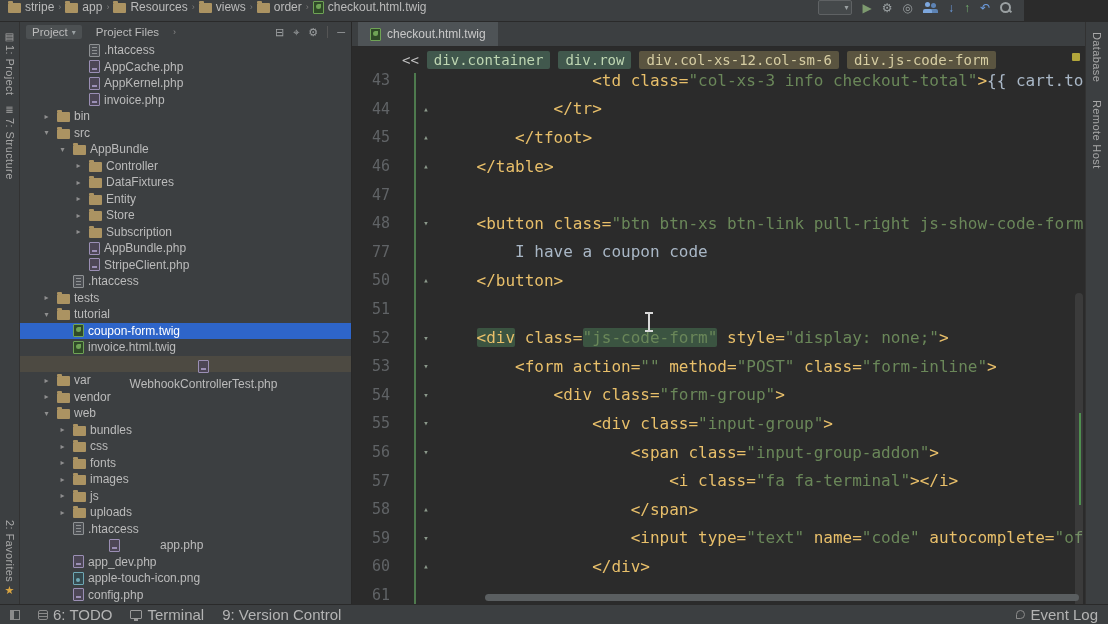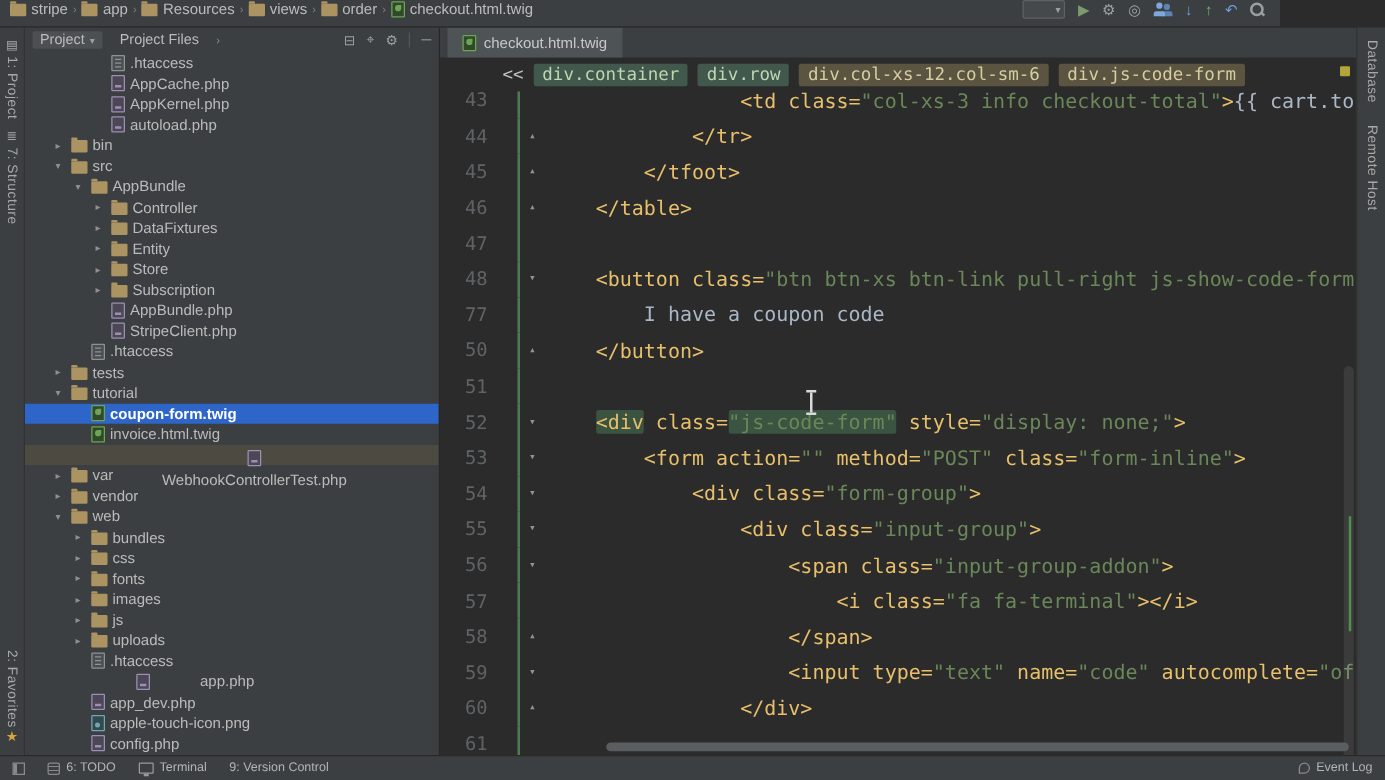--- a/index.html
+++ b/index.html
@@ -87,21 +87,21 @@
   .tk-def{color:#a9b7c6}
   .tk-str-hl{color:#6a8759;background:#3b5441;border-radius:2px}
   .tk-tag-hl{color:#e8bf6a;background:#3b5441;border-radius:2px}
   .vsb{position:absolute;top:0;right:0;width:12px;bottom:0}
   .vsb-handle{position:absolute;left:2px;top:220px;width:8px;height:330px;background:rgba(255,255,255,.08);border-radius:4px}
   .vsb-mark{position:absolute;right:4px;top:340px;width:2px;height:92px;background:#4f8f4f}
   .hsb{position:absolute;left:133px;bottom:3px;width:594px;height:7px;background:#5a5e60;border-radius:4px}
 
   
   .statusbar{position:absolute;left:0;bottom:0;width:1108px;height:20px;background:#3c3f41;
-    border-top:1px solid #2a2a2a;display:flex;align-items:center;padding:0 10px;font-size:10px;color:#b4b4b4;z-index:30}
+    border-top:1px solid #2a2a2a;display:flex;align-items:center;padding:0 10px;font-size:15px;color:#b4b4b4;z-index:30}
   .sb-left{display:flex;align-items:center;gap:18px}
   .sb-right{margin-left:auto;display:flex;align-items:center;gap:6px}
   .sb-item{display:inline-flex;align-items:center;gap:5px;cursor:default}
   .sb-ic{display:inline-block;position:relative;flex:none}
   .sbic-grid{width:10px;height:10px;border:1px solid #8a8a8a;background:linear-gradient(90deg,#8a8a8a 3px,transparent 3px)}
   .sbic-todo{width:10px;height:10px;border:1px solid #8a8a8a;border-radius:2px;background:linear-gradient(#3c3f41 2px,#8a8a8a 2px,#8a8a8a 3px,#3c3f41 3px,#3c3f41 5px,#8a8a8a 5px,#8a8a8a 6px,#3c3f41 6px)}
   .sbic-terminal{width:12px;height:9px;border:1px solid #9a9a9a;border-radius:1px}
   .sbic-terminal::after{content:"";position:absolute;left:3px;bottom:-3px;width:4px;height:2px;background:#9a9a9a}
   .sbic-event{width:9px;height:9px;border:1px solid #8a8a8a;border-radius:50% 50% 50% 0}
 
@@ -206,21 +206,21 @@
         <span class="tree-label">AppCache.php</span>
       </div>
       <div class="trow" style="padding-left: 52px;">
         <span class="tree-arrow"></span>
         <span class="ic ic-php"></span>
         <span class="tree-label">AppKernel.php</span>
       </div>
       <div class="trow" style="padding-left: 52px;">
         <span class="tree-arrow"></span>
         <span class="ic ic-php"></span>
-        <span class="tree-label">autoload.php</span>
+        <span class="tree-label">invoice.php</span>
       </div>
       <div class="trow" style="padding-left: 20px;">
         <span class="tree-arrow">▸</span>
         <span class="ic ic-folder"></span>
         <span class="tree-label">bin</span>
       </div>
       <div class="trow" style="padding-left: 20px;">
         <span class="tree-arrow">▾</span>
         <span class="ic ic-folder"></span>
         <span class="tree-label">src</span>
@@ -273,21 +273,21 @@
       <div class="trow" style="padding-left: 20px;">
         <span class="tree-arrow">▸</span>
         <span class="ic ic-folder"></span>
         <span class="tree-label">tests</span>
       </div>
       <div class="trow" style="padding-left: 20px;">
         <span class="tree-arrow">▾</span>
         <span class="ic ic-folder"></span>
         <span class="tree-label">tutorial</span>
       </div>
-      <div class="trow sel-active" style="padding-left: 36px; font-weight: bold;">
+      <div class="trow sel-active" style="padding-left: 36px;">
         <span class="tree-arrow"></span>
         <span class="ic ic-twig"></span>
         <span class="tree-label">coupon-form.twig</span>
       </div>
       <div class="trow" style="padding-left: 36px;">
         <span class="tree-arrow"></span>
         <span class="ic ic-twig"></span>
         <span class="tree-label">invoice.html.twig</span>
       </div>
       <div class="trow sel-inactive" style="padding-left: 36px; flex-direction: column;">

